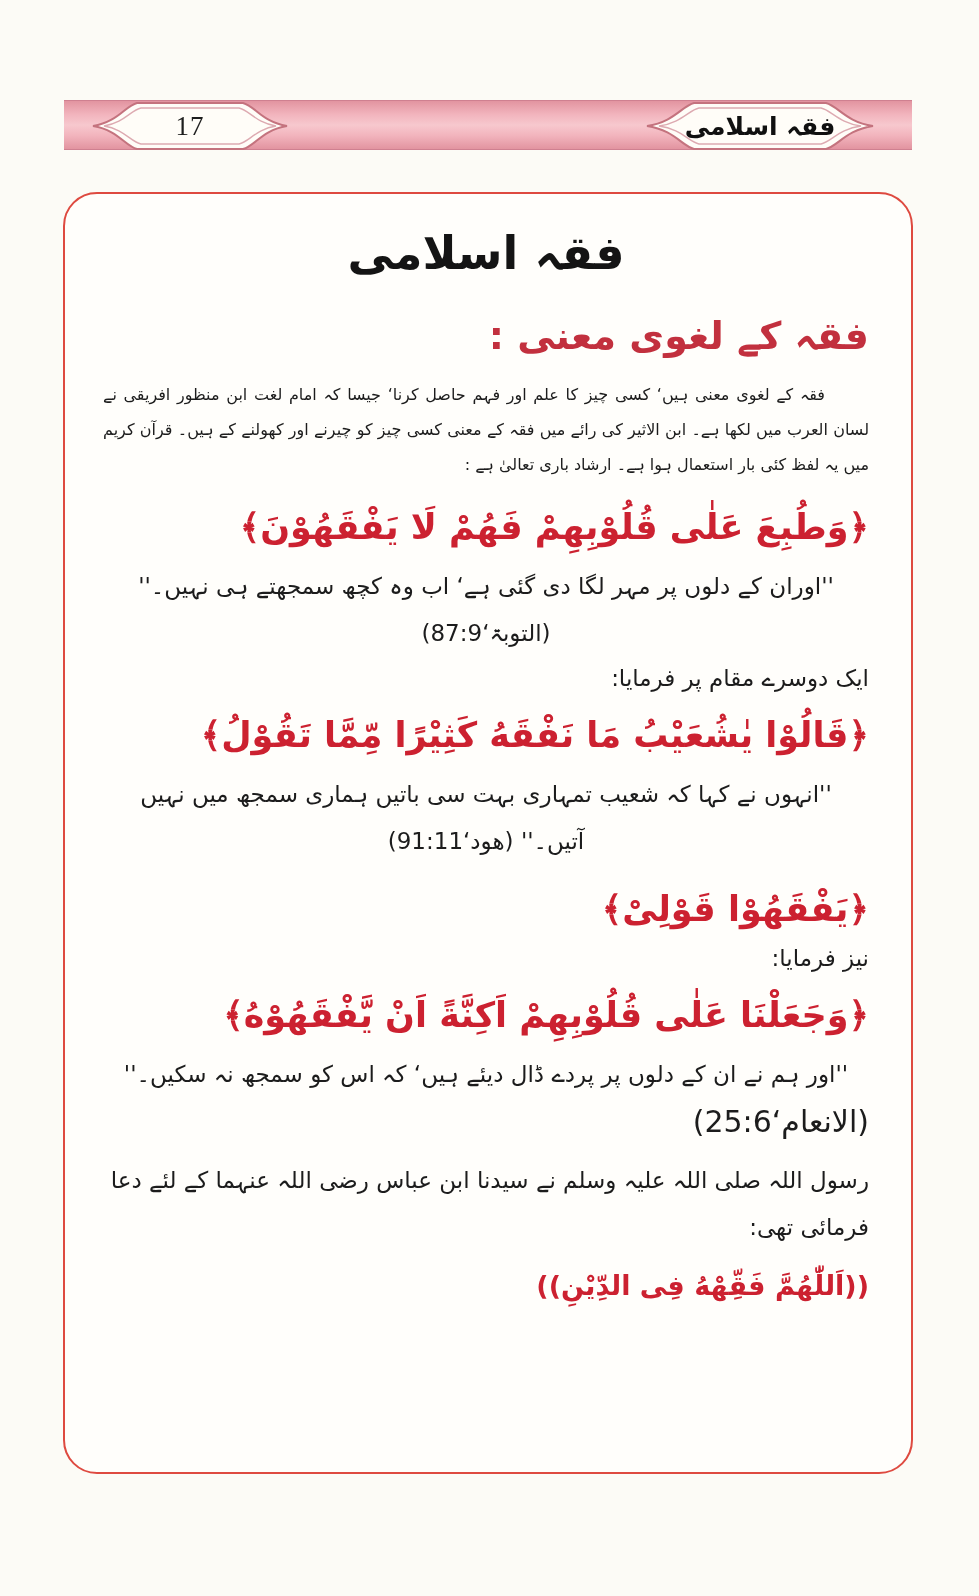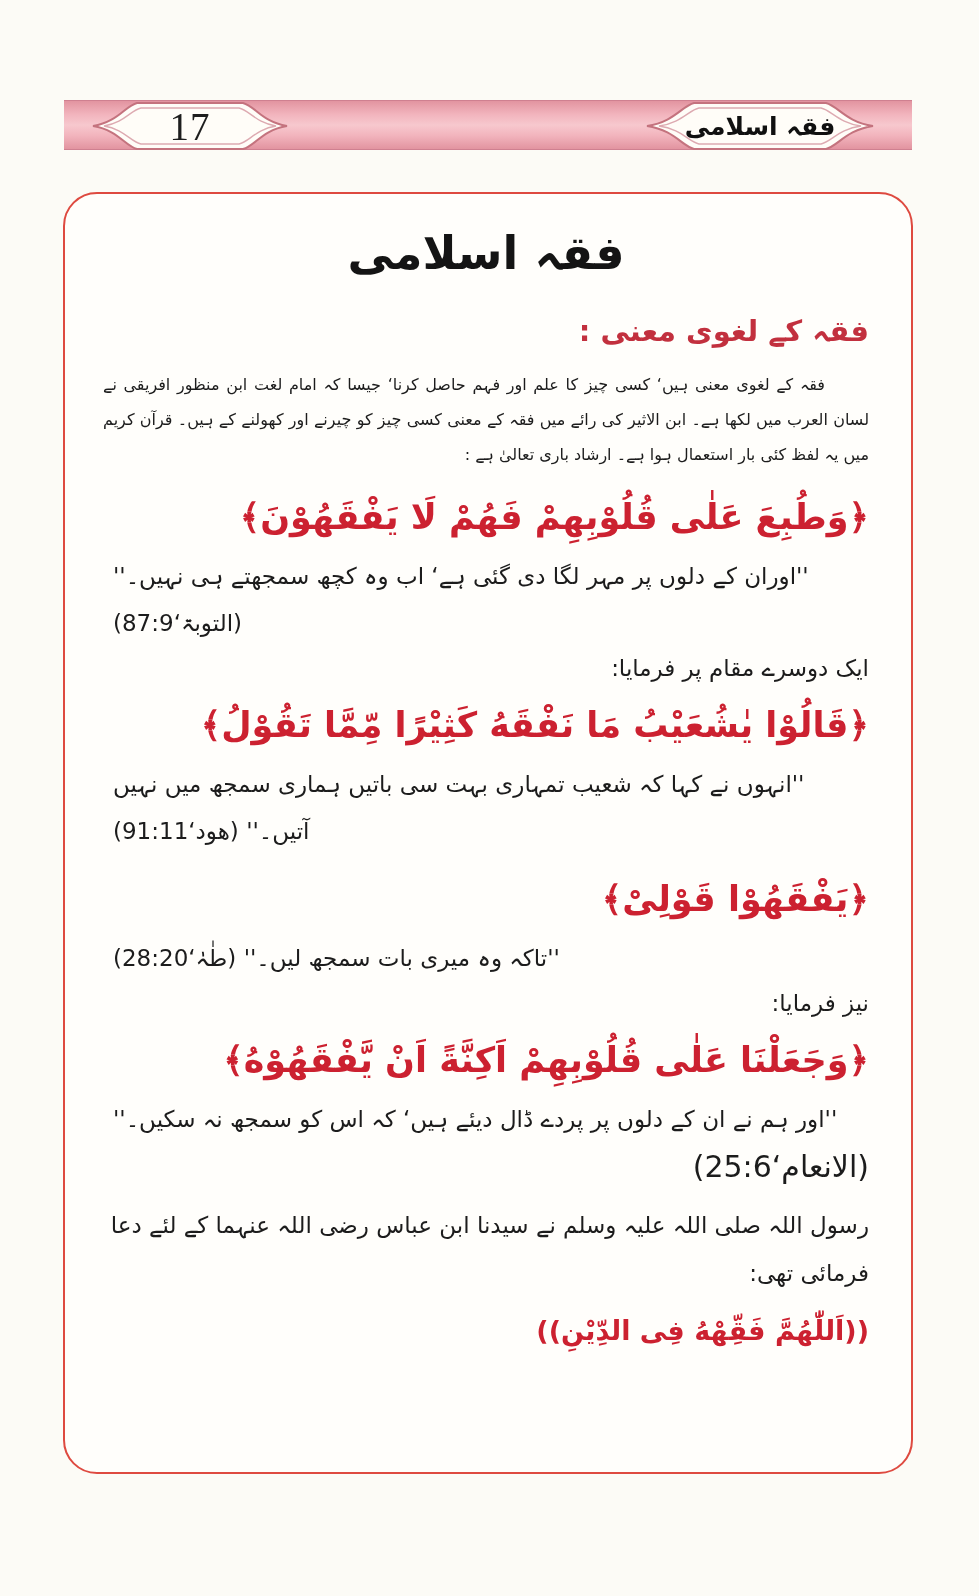--- a/index.html
+++ b/index.html
@@ -34,21 +34,21 @@
   .ornament{ position:absolute; top:-6px; height:62px; }
   .ornament svg{ position:absolute; left:0; top:0; width:100%; height:100%; }
   .ornament .label{
     position:absolute; inset:0;
     display:flex; align-items:center; justify-content:center;
   }
   .ornament-left{ left:26px; width:200px; }
   .ornament-right{ right:36px; width:232px; }
   .page-number{
     font-family:"Liberation Serif", serif;
-    font-size:39px; color:#1e1e1e; letter-spacing:1px;
+    font-size:27px; color:#1e1e1e; letter-spacing:1px;
   }
   .header-title{
     font-size:25px; font-weight:bold; color:#101010;
     direction:rtl;
   }
 
   
   .content-frame{
     position:absolute; left:63px; top:192px;
     width:850px; height:1282px;
@@ -58,37 +58,37 @@
     padding:24px 42px 16px 38px;
     direction:rtl;
     color:var(--text_black);
   }
   .doc-title{
     text-align:center;
     font-size:46px; font-weight:bold; color:#141414;
     margin:8px 0 34px;
   }
   .section-heading{
-    color:#c2303e; font-size:29px; font-weight:bold;
+    color:#c2303e; font-size:38px; font-weight:bold;
     margin:0 0 20px;
   }
   .para{
     font-size:16px; line-height:2.18;
     text-align:justify; text-indent:44px;
     margin:0 0 10px;
   }
   .verse{
     color:var(--accent_red);
     font-size:35px; font-weight:bold;
     text-align:right;
     margin:24px 0 16px;
   }
   .translation{
     font-size:23px; line-height:2.05;
-    text-align:left;
+    text-align:center;
     margin:0 10px 6px;
   }
   .connector{
     font-size:23px;
     margin:8px 0 6px;
     text-align:right;
   }
   .reference-line{
     font-size:30px; text-align:right; margin:0 0 6px;
   }
@@ -137,21 +137,20 @@
 
     <p class="verse">﴿وَطُبِعَ عَلٰی قُلُوْبِهِمْ فَهُمْ لَا يَفْقَهُوْنَ﴾</p>
     <p class="translation">''اوران کے دلوں پر مہر لگا دی گئی ہے‘ اب وہ کچھ سمجھتے ہی نہیں۔'' (التوبۃ‘87:9)</p>
 
     <p class="connector">ایک دوسرے مقام پر فرمایا:</p>
 
     <p class="verse">﴿قَالُوْا يٰشُعَيْبُ مَا نَفْقَهُ كَثِيْرًا مِّمَّا تَقُوْلُ﴾</p>
     <p class="translation">''انہوں نے کہا کہ شعیب تمہاری بہت سی باتیں ہماری سمجھ میں نہیں آتیں۔'' (ھود‘91:11)</p>
 
     <p class="verse">﴿يَفْقَهُوْا قَوْلِیْ﴾</p>
-    <p class="translation">''تاکہ وہ میری بات سمجھ لیں۔'' (طٰہٰ‘28:20)</p>
 
     <p class="connector">نیز فرمایا:</p>
 
     <p class="verse">﴿وَجَعَلْنَا عَلٰی قُلُوْبِهِمْ اَكِنَّةً اَنْ يَّفْقَهُوْهُ﴾</p>
     <p class="translation">''اور ہم نے ان کے دلوں پر پردے ڈال دیئے ہیں‘ کہ اس کو سمجھ نہ سکیں۔''</p>
     <p class="reference-line">(الانعام‘25:6)</p>
 
     <p class="hadith-intro">رسول اللہ صلی اللہ علیہ وسلم نے سیدنا ابن عباس رضی اللہ عنہما کے لئے دعا فرمائی تھی:</p>
 
     <p class="dua">((اَللّٰهُمَّ فَقِّهْهُ فِی الدِّيْنِ))</p>

